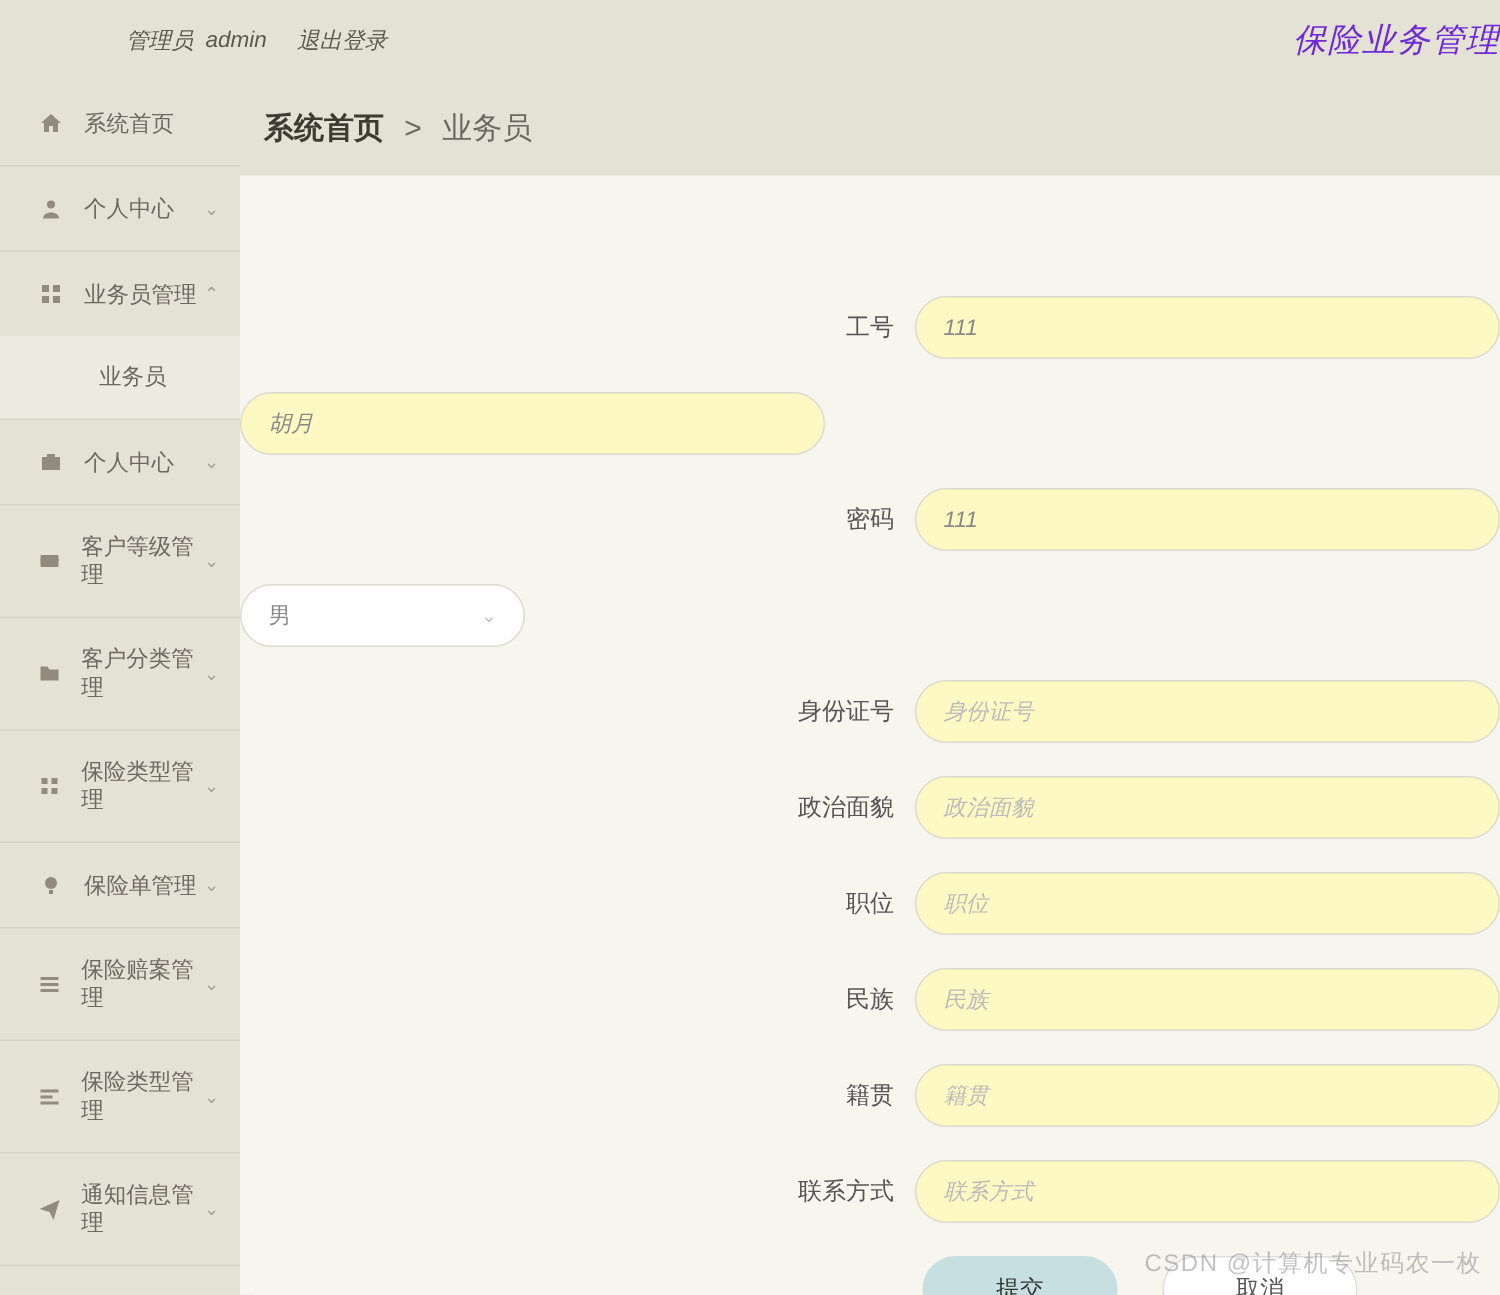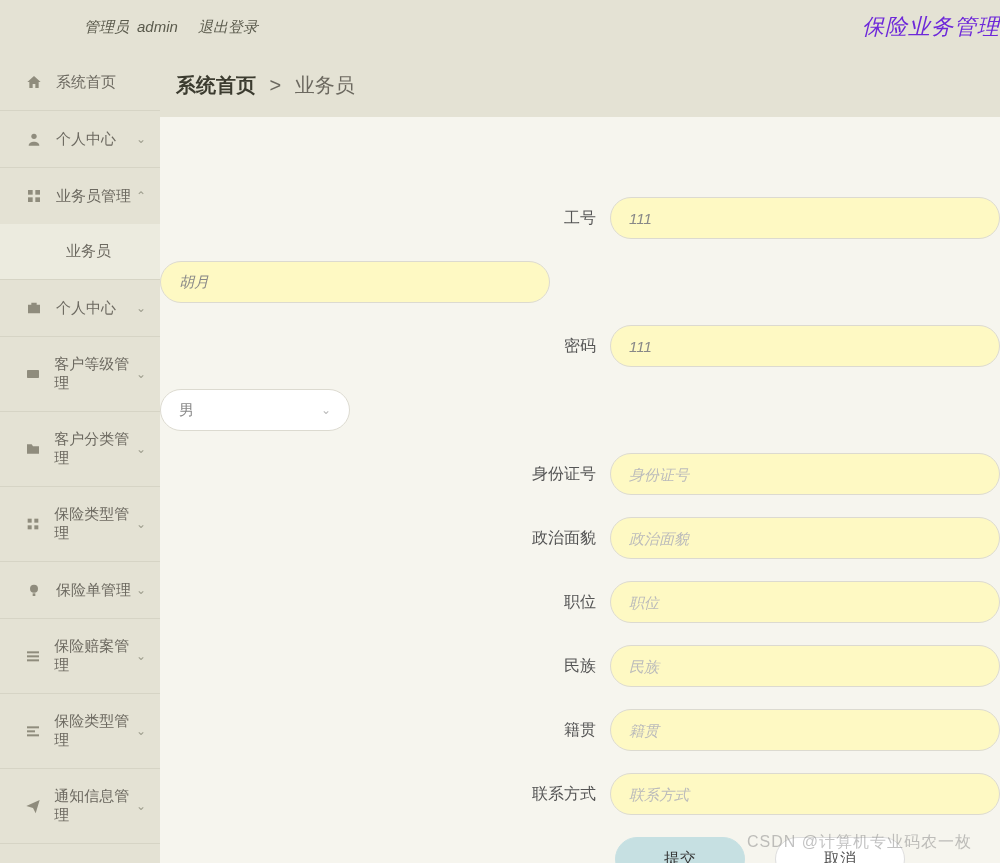--- a/index.html
+++ b/index.html
@@ -30,21 +30,21 @@
     .form-input { width: 390px; height: 42px; border: 1px solid #dcdad0; border-radius: 22px; padding: 4px 18px; font-size: 15px; color: #888; outline: none; background: #fef9c3; font-style: italic; }
     .form-input::placeholder { color: #bbb; }
     .form-select { width: 190px; height: 42px; border: 1px solid #dcdad0; border-radius: 22px; padding: 0 18px; font-size: 15px; color: #888; display: flex; align-items: center; justify-content: space-between; background: #fff; cursor: pointer;}
     .form-select .caret-down { color: #bbb; font-size: 12px;}
 
     .btn-row { display: flex; gap: 30px; margin-left: 455px; margin-top: 20px;}
     .btn { width: 130px; height: 44px; border-radius: 22px; display: flex; align-items: center; justify-content: center; font-size: 16px; cursor: pointer; }
     .btn-primary { background: #c6e0e2; color: #333; border: 1px solid #c6e0e2;}
     .btn-default { background: #fff; color: #555; border: 1px solid #ddd; }
 
-    .watermark { position: absolute; bottom: 10px; right: 28px; color: rgba(120,120,120,0.45); font-size: 16px; letter-spacing: 1px;}
+    .watermark { position: absolute; bottom: 10px; right: 12px; color: rgba(120,120,120,0.45); font-size: 16px; letter-spacing: 1px;}
   </style>
 </head>
 <body>
 
 <div class="topbar">
   <div class="topbar-left">
     <span>管理员</span>
     <span>admin</span>&nbsp;
     <span>退出登录</span>
   </div>

